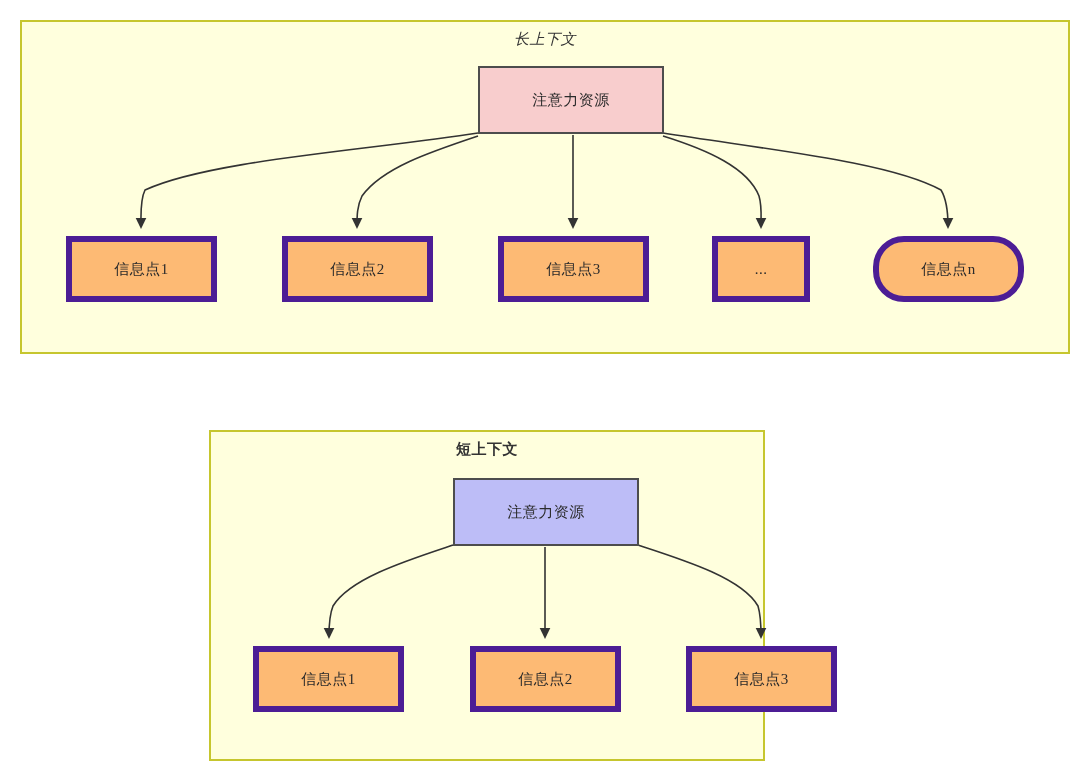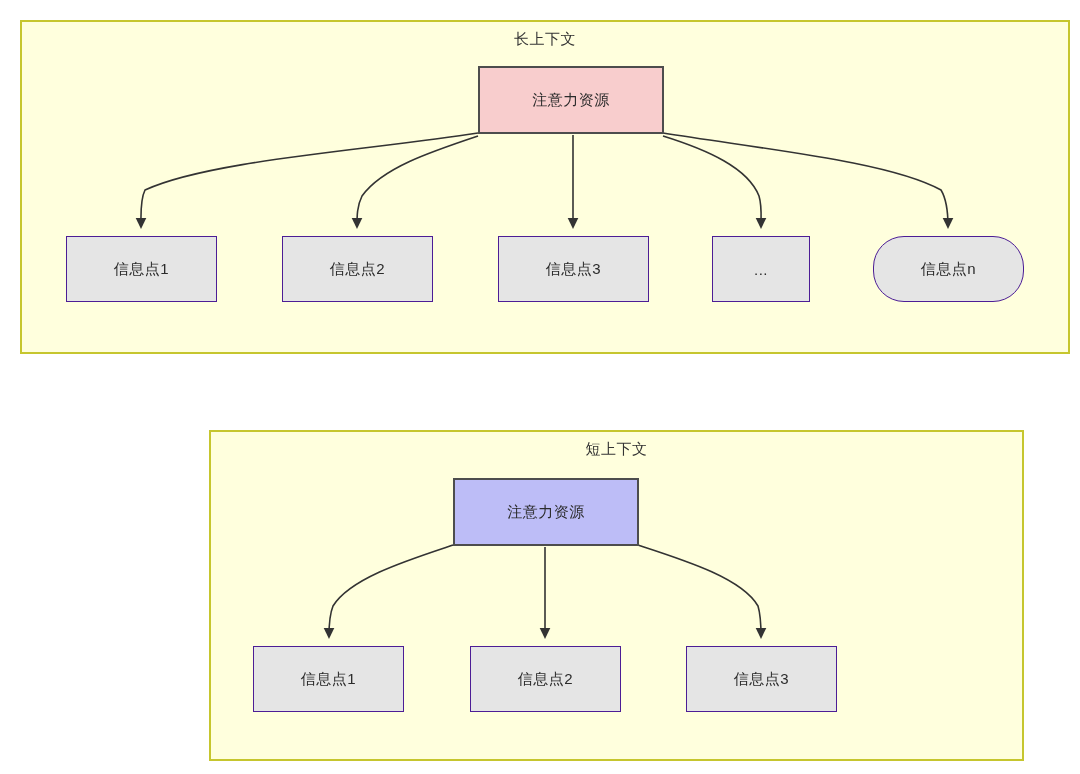--- a/index.html
+++ b/index.html
@@ -25,26 +25,28 @@
     position: absolute;
     background: #ffffdd;
     border: 2px solid #c6c62e;
     box-sizing: border-box;
   }
   #panel-long {
     left: 20px;
     top: 20px;
     width: 1050px;
     height: 334px;
+    font-style: italic;
   }
   #panel-short {
     left: 209px;
     top: 430px;
-    width: 815px;
+    width: 556px;
     height: 331px;
+    font-weight: bold;
   }
   .panel-title {
     position: absolute;
     width: 100%;
     text-align: center;
     top: 8px;
     left: 0;
     font-size: 15px;
     color: #333333;
     letter-spacing: 0.5px;
@@ -62,22 +64,23 @@
   }
   .node-attention-long {
     background: #f8cdcd;
     border: 2px solid #4d4d4d;
   }
   .node-attention-short {
     background: #bdbdf7;
     border: 2px solid #4d4d4d;
   }
   .node-info {
-    background: #e5e5e5;
-    border: 1px solid #4c1d95;
+    background: #fdba74;
+    border: 6px solid #4c1d95;
+    font-family: Liberation Serif, serif;
   }
   svg.edges {
     position: absolute;
     left: 0;
     top: 0;
     width: 1080px;
     height: 774px;
     pointer-events: none;
     overflow: visible;
   }

